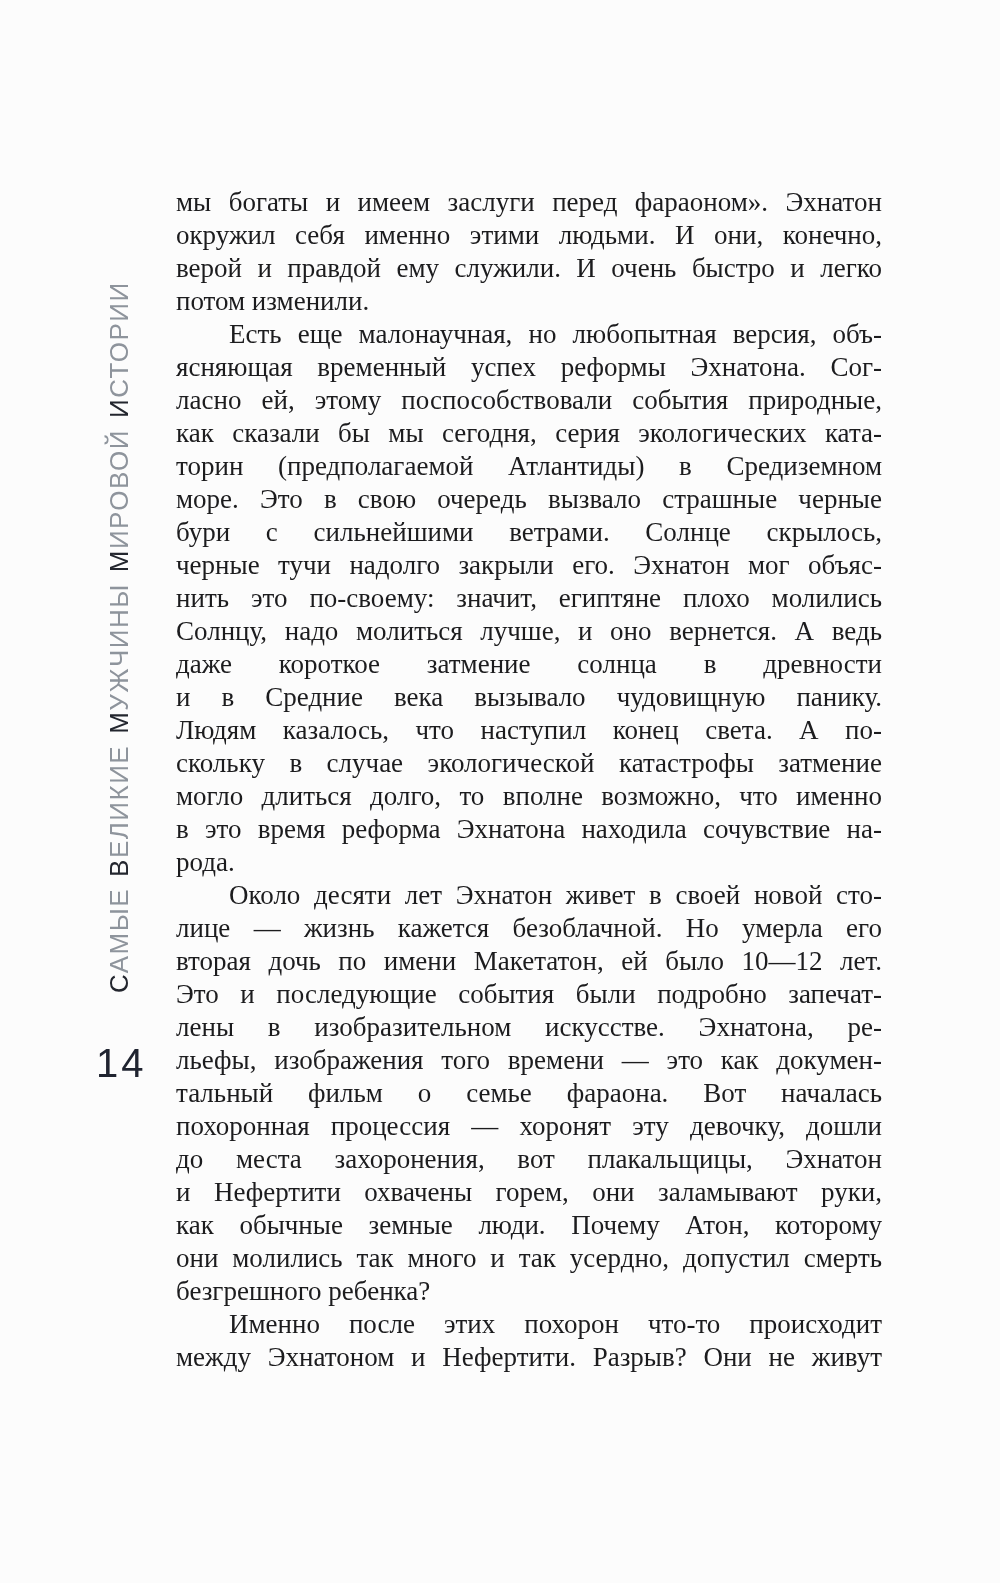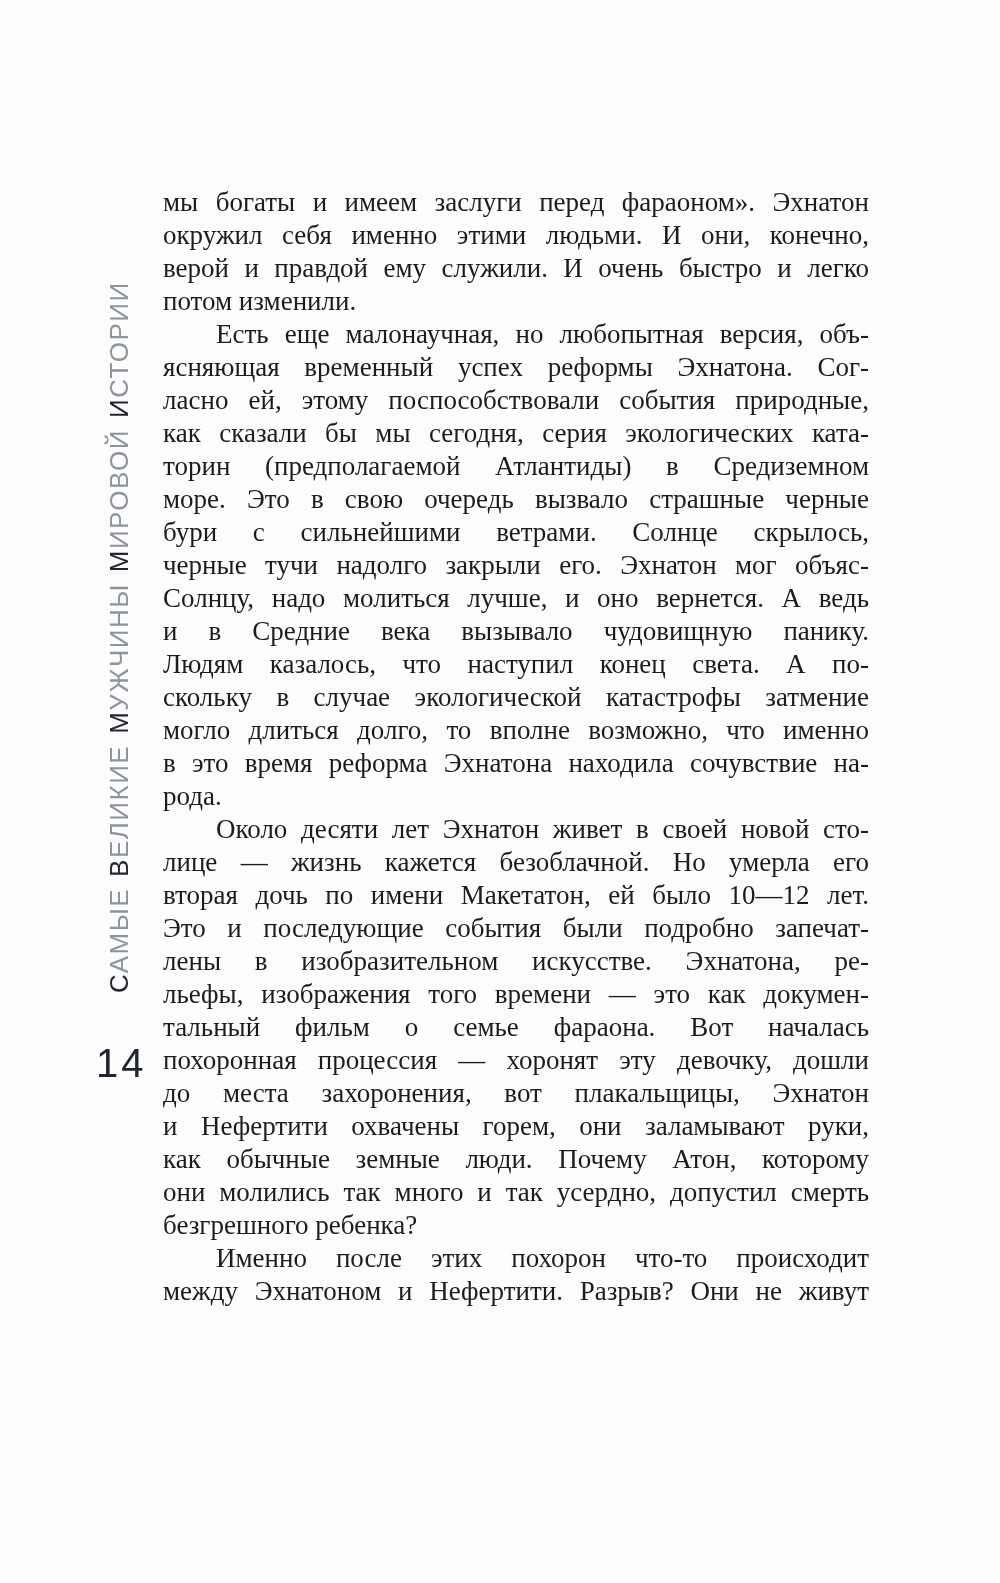--- a/index.html
+++ b/index.html
@@ -9,21 +9,21 @@
     position: relative;
     width: 1000px;
     height: 1583px;
     background: var(--page-background, #fcfcfc);
     overflow: hidden;
   }
 
   
   .body-text {
     position: absolute;
-    left: 163px;
+    left: 176px;
     top: 186px;
     width: 706px;
     font-family: "Liberation Serif", serif;
     font-size: 27px;
     line-height: 33px;
     color: var(--body-text, #1c1c1e);
   }
   .line { height: 33px; }
   .line.j {
     text-align: justify;
@@ -84,21 +84,23 @@
       <div class="line j">верой и правдой ему служили. И очень быстро и легко</div>
       <div class="line left">потом изменили.</div>
       <div class="line j ind">Есть еще малонаучная, но любопытная версия, объ-</div>
       <div class="line j">ясняющая временный успех реформы Эхнатона. Сог-</div>
       <div class="line j">ласно ей, этому поспособствовали события природные,</div>
       <div class="line j">как сказали бы мы сегодня, серия экологических ката-</div>
       <div class="line j">торин (предполагаемой Атлантиды) в Средиземном</div>
       <div class="line j">море. Это в свою очередь вызвало страшные черные</div>
       <div class="line j">бури с сильнейшими ветрами. Солнце скрылось,</div>
       <div class="line j">черные тучи надолго закрыли его. Эхнатон мог объяс-</div>
+      <div class="line j">нить это по-своему: значит, египтяне плохо молились</div>
       <div class="line j">Солнцу, надо молиться лучше, и оно вернется. А ведь</div>
+      <div class="line j">даже короткое затмение солнца в древности</div>
       <div class="line j">и в Средние века вызывало чудовищную панику.</div>
       <div class="line j">Людям казалось, что наступил конец света. А по-</div>
       <div class="line j">скольку в случае экологической катастрофы затмение</div>
       <div class="line j">могло длиться долго, то вполне возможно, что именно</div>
       <div class="line j">в это время реформа Эхнатона находила сочувствие на-</div>
       <div class="line left">рода.</div>
       <div class="line j ind">Около десяти лет Эхнатон живет в своей новой сто-</div>
       <div class="line j">лице — жизнь кажется безоблачной. Но умерла его</div>
       <div class="line j">вторая дочь по имени Макетатон, ей было 10—12 лет.</div>
       <div class="line j">Это и последующие события были подробно запечат-</div>

